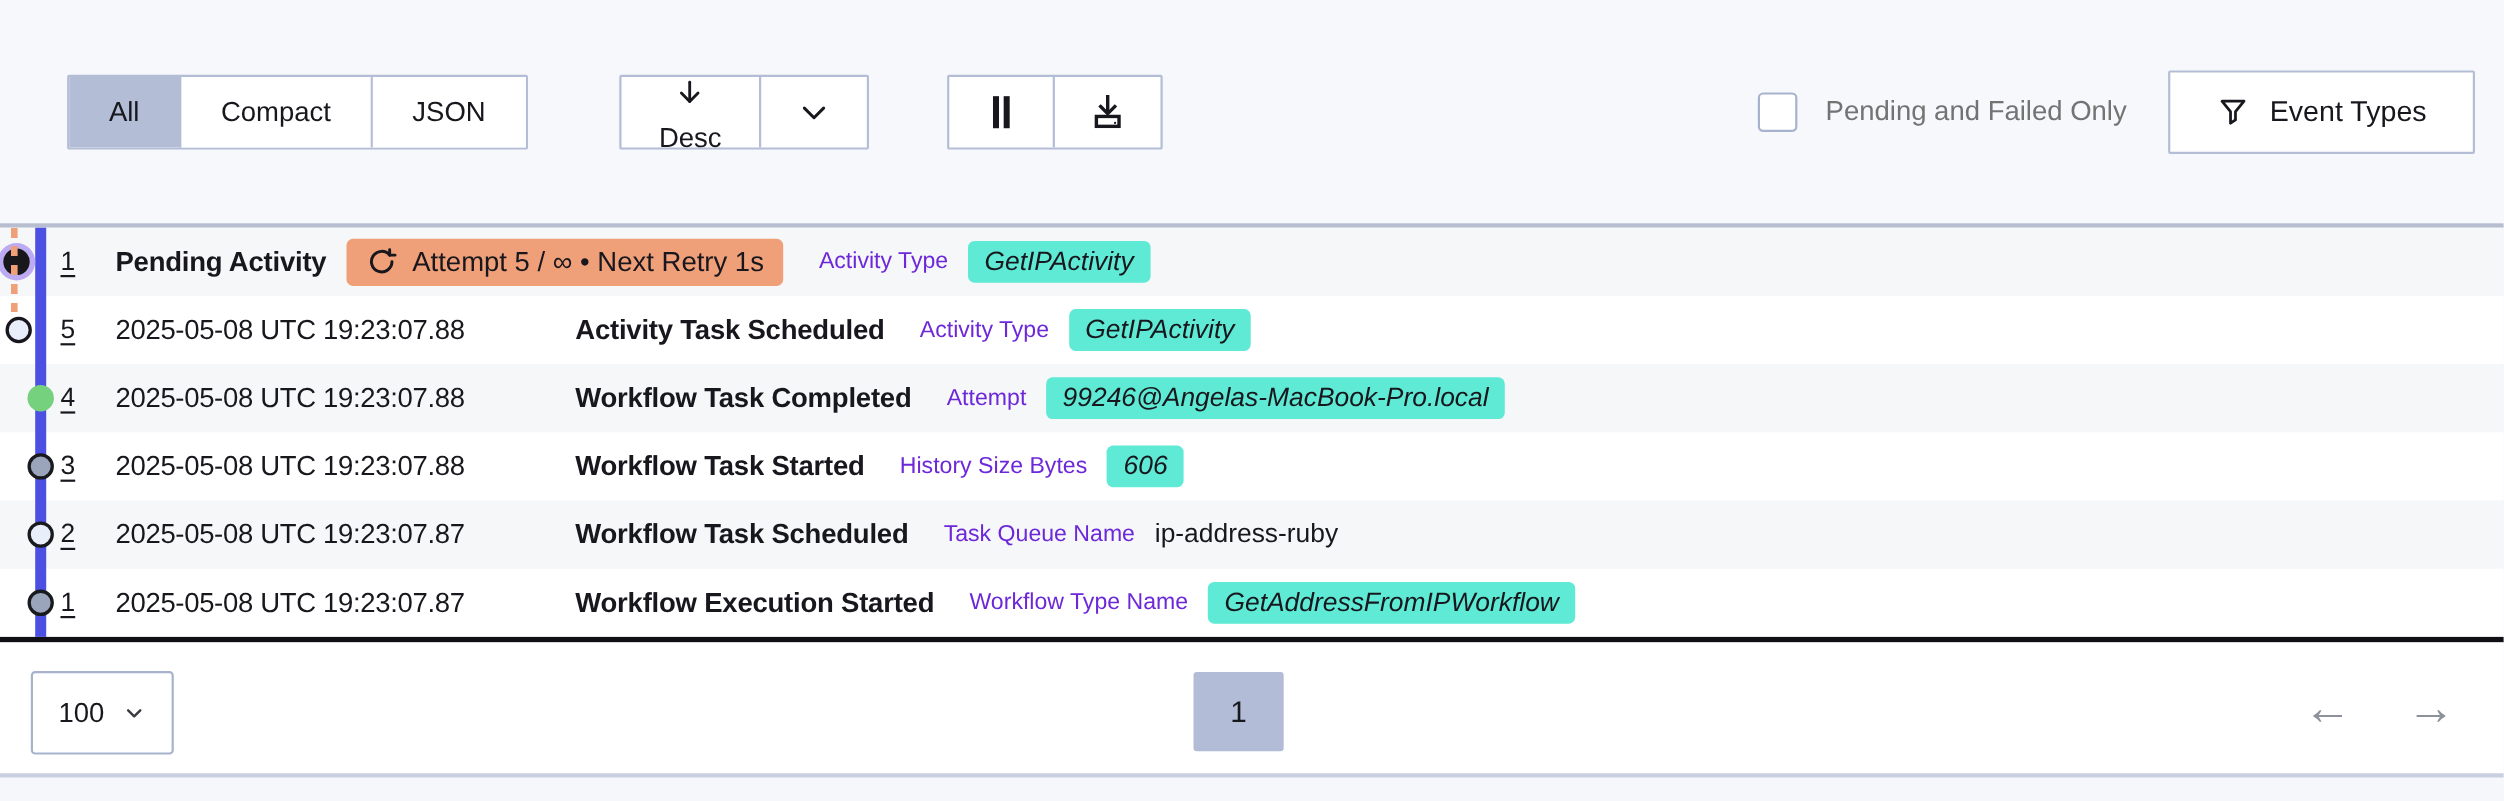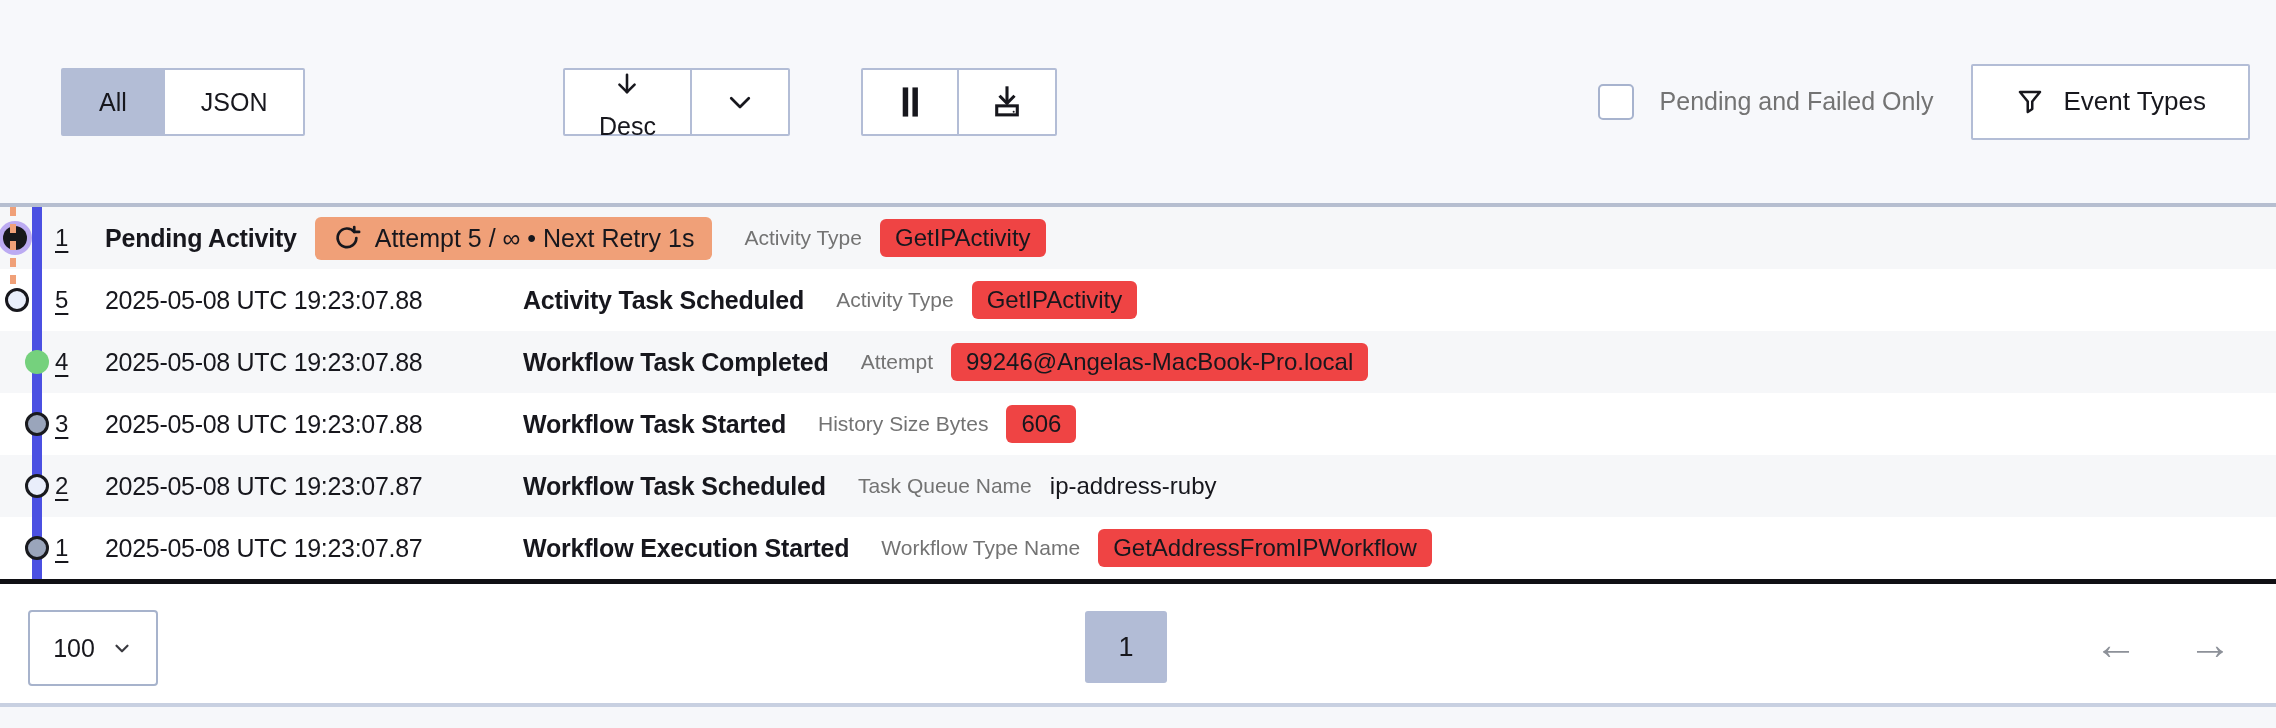--- a/index.html
+++ b/index.html
@@ -78,23 +78,23 @@
 
   .eid { flex: 0 0 auto; width: 22px; margin-right: 28px; font-size: 24px; color: #17171d; text-decoration: underline; text-underline-offset: 5px; cursor: pointer; }
   .ets { flex: 0 0 auto; width: 390px; margin-right: 28px; font-size: 25px; letter-spacing: -0.3px; }
   .ename { font-size: 25px; font-weight: 700; letter-spacing: -0.2px; }
   .retry-badge {
     display: none; align-items: center; gap: 14px;
     margin-left: 18px; padding: 7px 18px; border-radius: 6px;
     background: #f0a078; font-size: 25px; color: #17171d;
   }
   .event-row.pending .retry-badge { display: flex; }
-  .elabel { margin-left: 32px; font-size: 21px; color: #737373; }
+  .elabel { margin-left: 32px; font-size: 21px; color: #6d28d9; }
   .evalue { margin-left: 18px; font-size: 24px; }
-  .evalue.badge { background: #ef4444; border-radius: 6px; padding: 5px 15px; }
+  .evalue.badge { background: #5eead4; border-radius: 6px; padding: 5px 15px; font-style: italic; }
   .evalue.link { text-underline-offset: 5px; cursor: pointer; }
   .list-bottom-border { position: absolute; top: 579px; left: 0; width: 2276px; height: 5px; background: #101014; }
 
   
   .footer { position: absolute; top: 584px; left: 0; width: 2276px; height: 119px; background: #ffffff; }
   .page-size-select {
     position: absolute; left: 28px; top: 26px; width: 130px; height: 76px;
     background: #fff; border: 2px solid #a7b3cc; border-radius: 4px;
     display: flex; align-items: center; justify-content: center; gap: 16px;
     font-size: 25px; cursor: pointer;
@@ -113,20 +113,21 @@
   svg { display: block; }
 </style>
 </head>
 <body>
 
 <div class="page">
 
   <div class="toolbar">
     <div class="btn-group seg-group" id="seg-group">
         <div class="seg selected">All</div>
+        <div class="seg">Compact</div>
         <div class="seg">JSON</div>
       </div>
 
     <div class="btn-group sort-group">
       <div class="sort-main">
         <span>
           <svg width="28" height="28" viewBox="0 0 24 24" fill="none" stroke="#17171d" stroke-width="2.2" stroke-linecap="round" stroke-linejoin="round">
             <path d="M12 4v15"></path>
               <path d="M5.5 12.5 12 19l6.5-6.5"></path>
           </svg>

